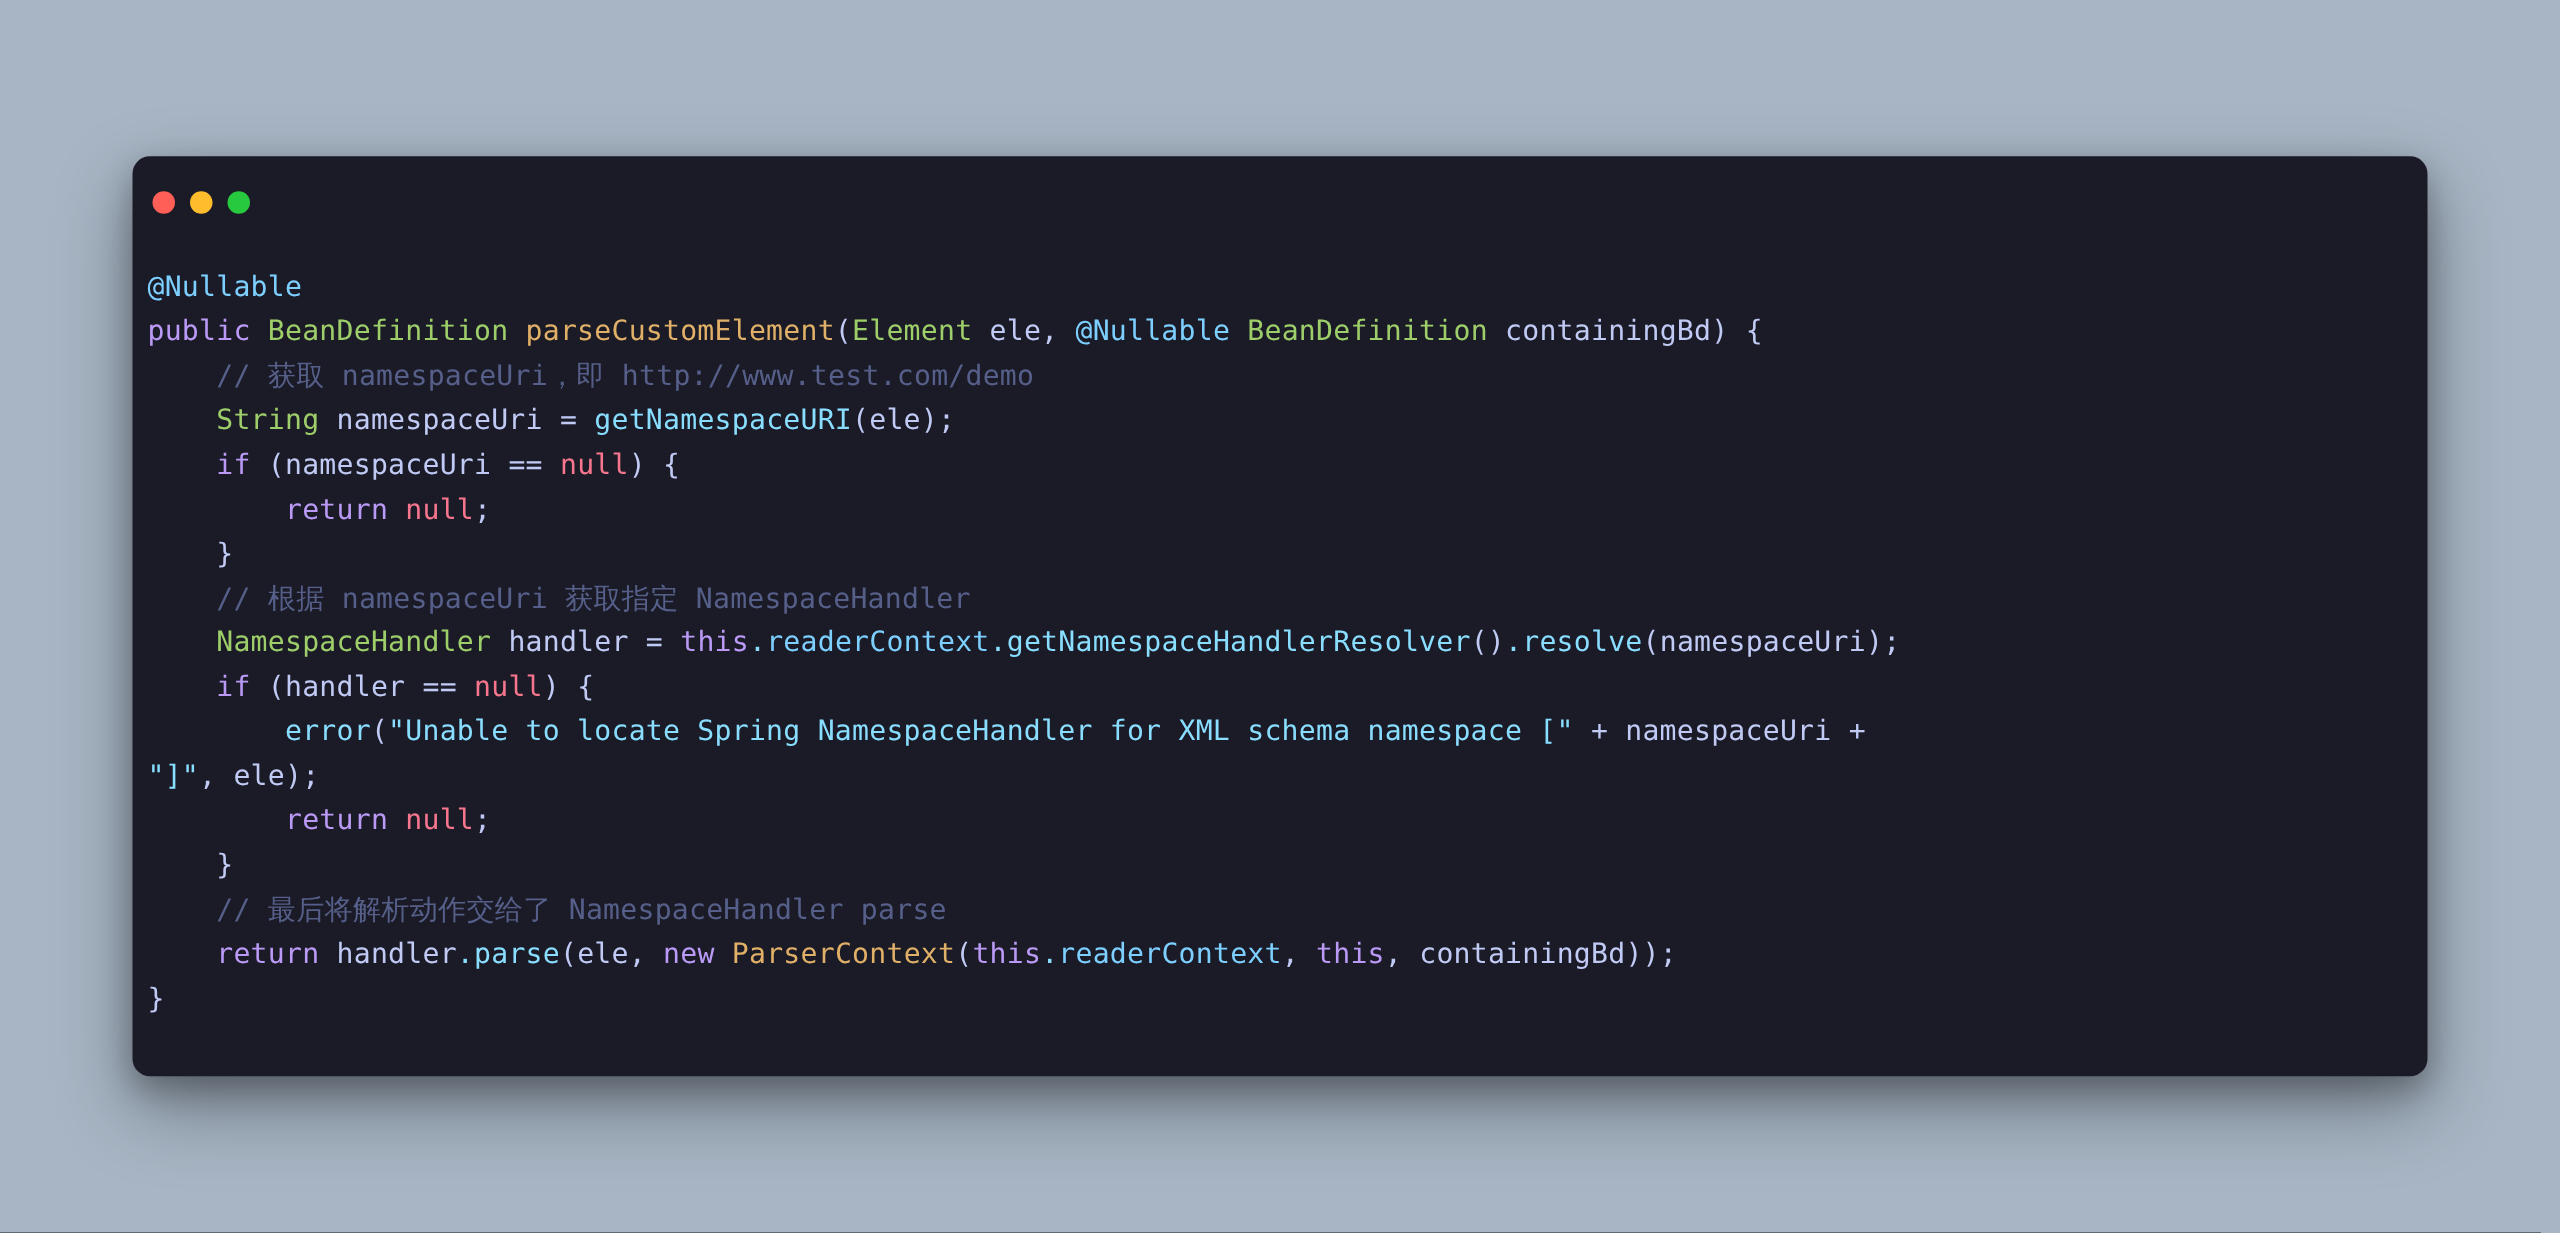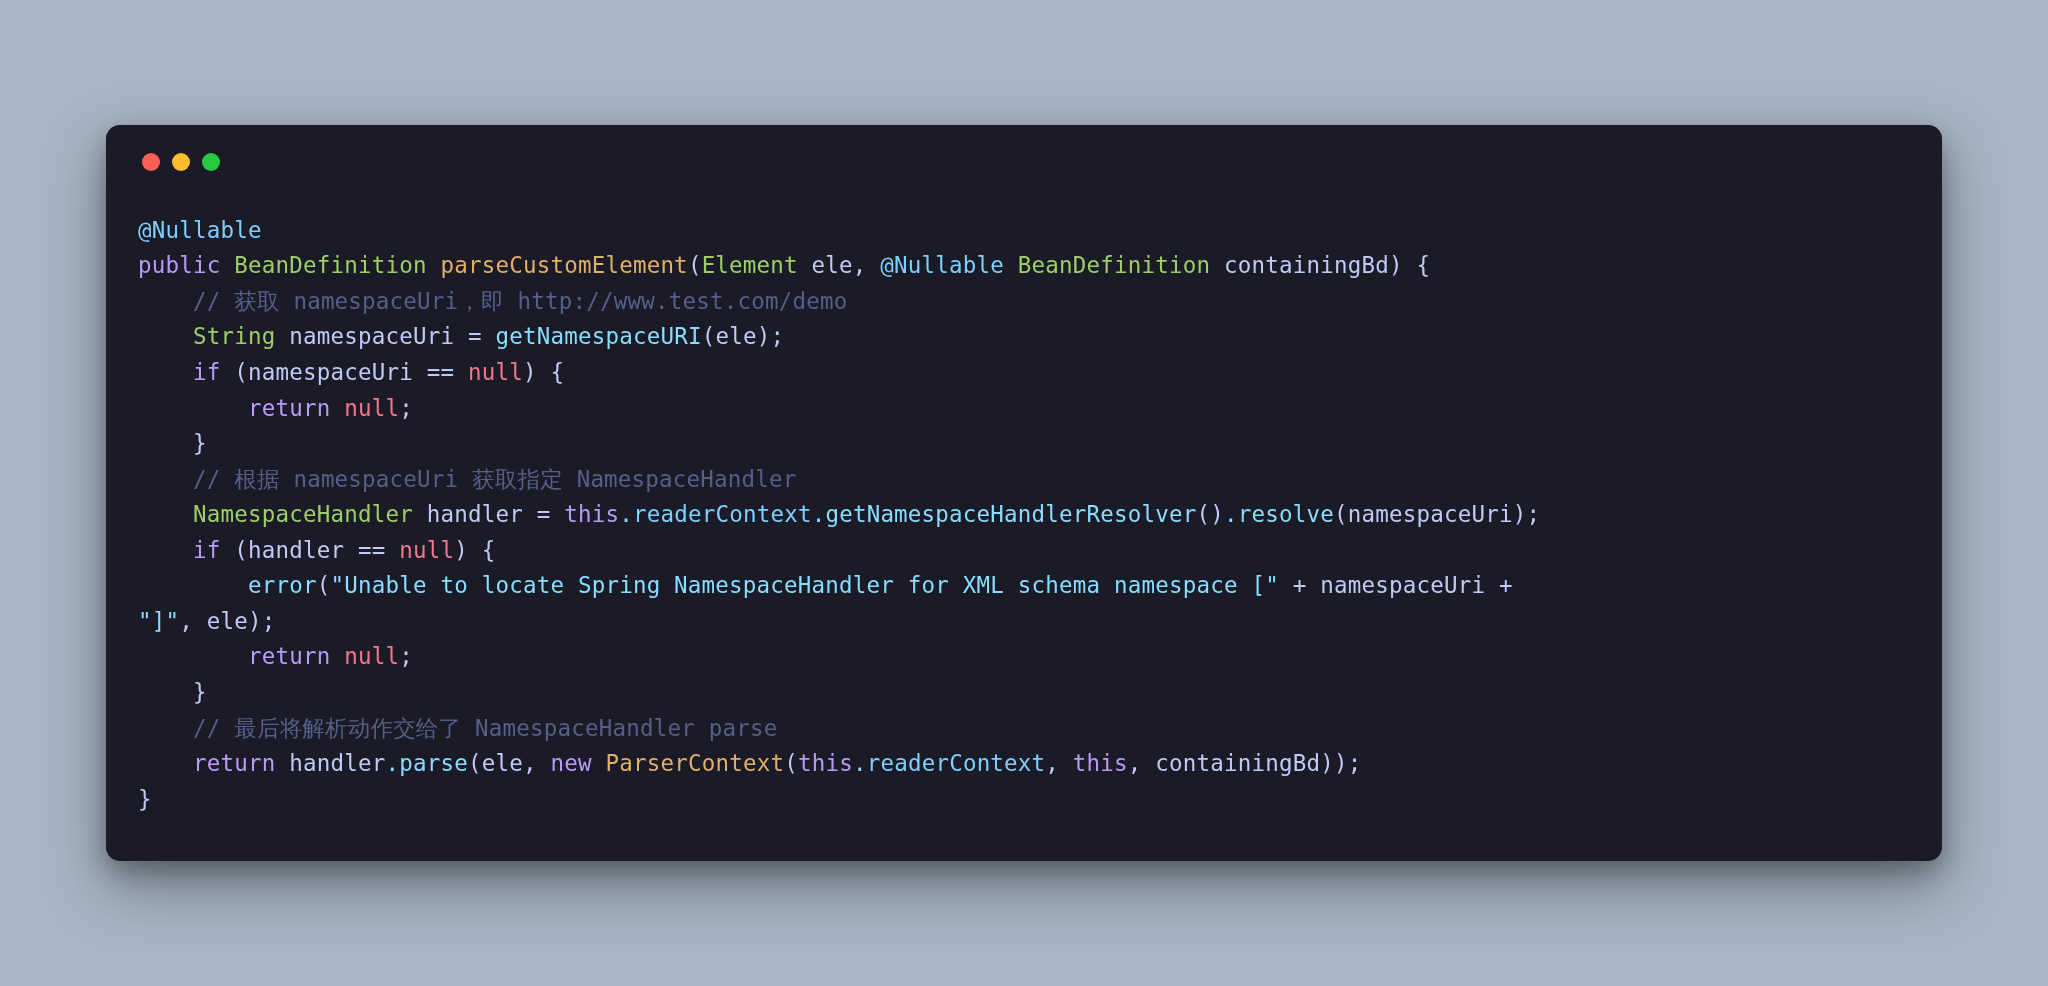--- a/index.html
+++ b/index.html
@@ -9,21 +9,21 @@
       height: 986px;
       display: flex;
       align-items: center;
       justify-content: center;
       font-family: 'Menlo', 'Monaco', 'Consolas', monospace;
     }
     .window {
       background: #1a1b26;
       border-radius: 14px;
       width: 1836px;
-      padding: 28px 32px 44px 32px;
+      padding: 28px 32px 44px 12px;
       box-shadow: 0 25px 60px rgba(0,0,0,0.35), 0 10px 25px rgba(0,0,0,0.25);
     }
     .titlebar {
       display: flex;
       gap: 12px;
       margin-bottom: 42px;
       padding-left: 4px;
     }
     .dot {
       width: 18px;

